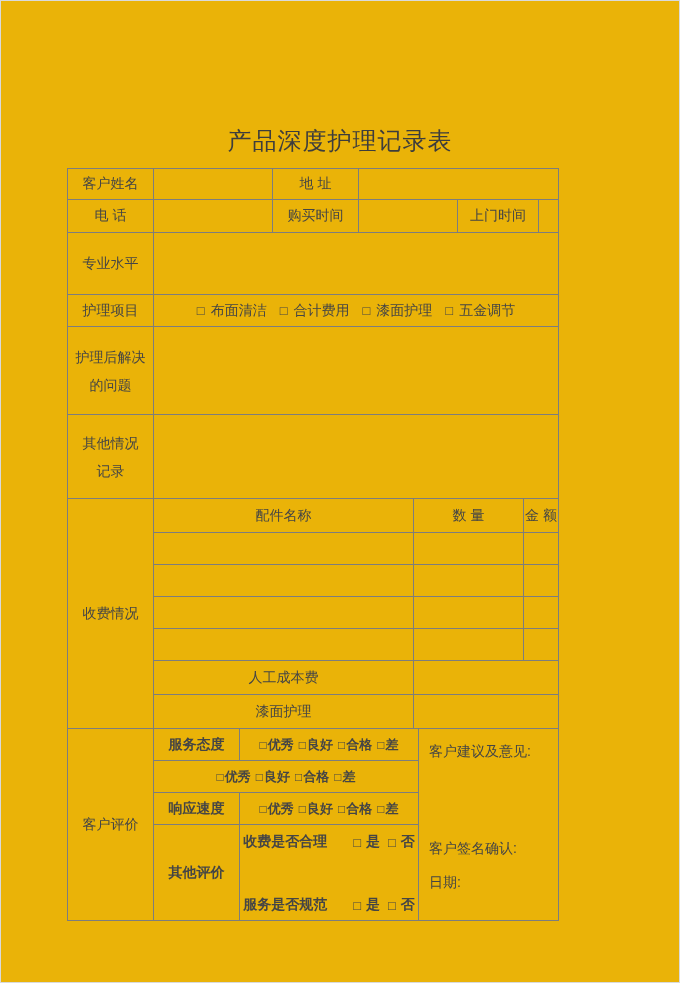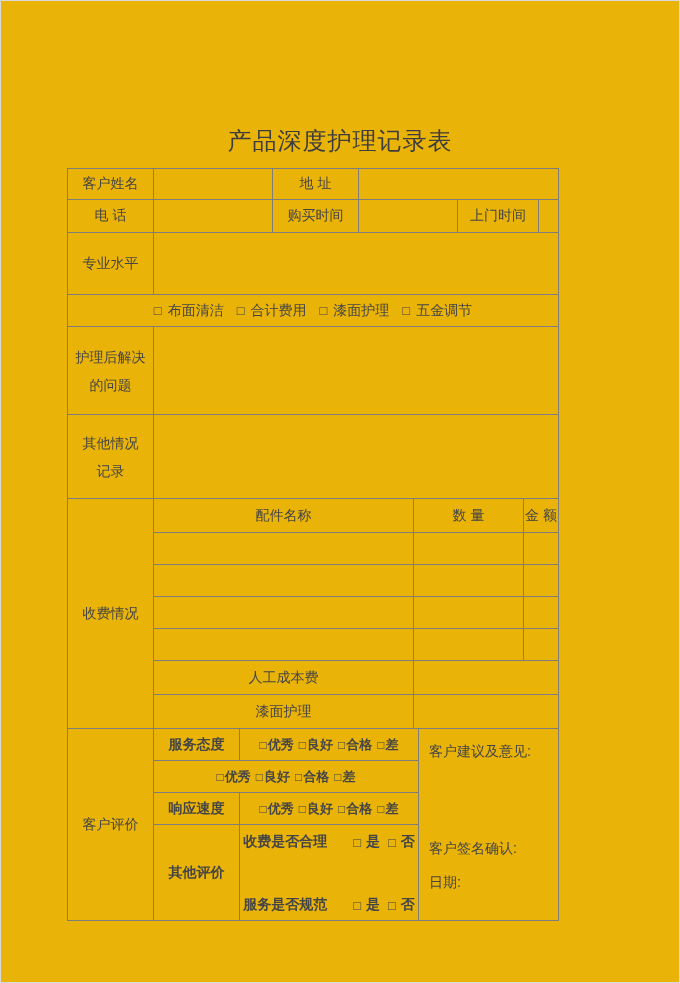--- a/index.html
+++ b/index.html
@@ -85,20 +85,21 @@
       <div class="cell wE">上门时间</div>
       <div class="cell grow"></div>
     </div>
 
     <div class="row h62">
       <div class="cell wA">专业水平</div>
       <div class="cell grow"></div>
     </div>
 
     <div class="row h32">
+      <div class="cell wA">护理项目</div>
       <div class="cell grow opts">
         <span class="opt">
           <span class="cb">□</span>
           <span>布面清洁</span>
         </span>
         <span class="opt">
           <span class="cb">□</span>
           <span>合计费用</span>
         </span>
         <span class="opt">

